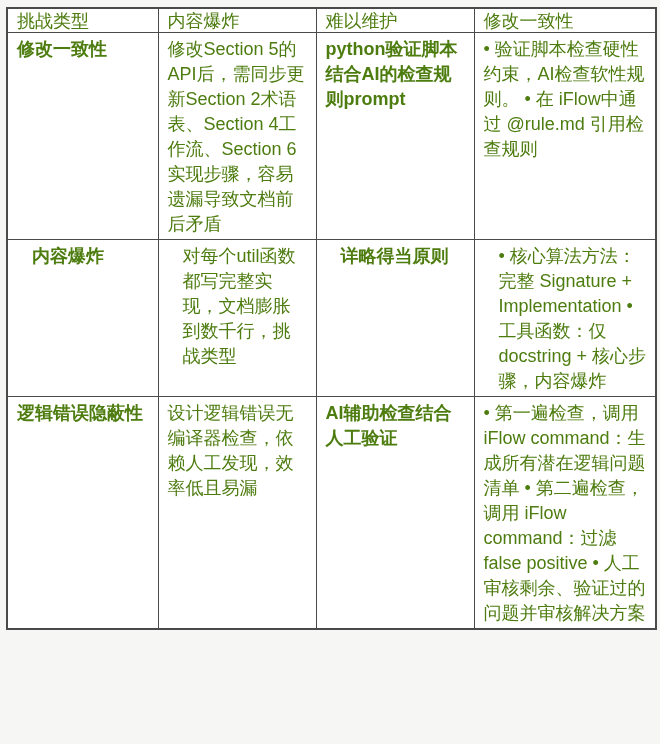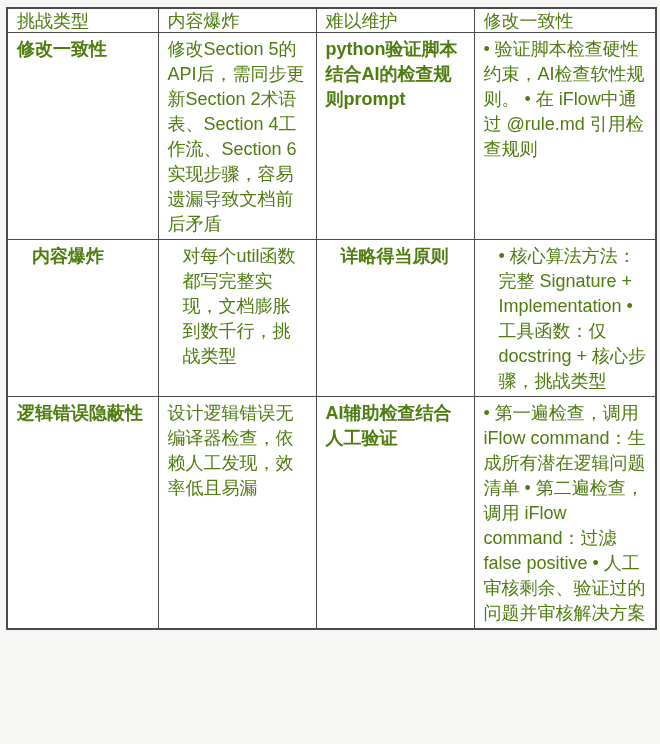--- a/index.html
+++ b/index.html
@@ -75,21 +75,21 @@
       <tr class="row-2">
         <td class="col-challenge">修改一致性</td>
         <td class="col-problem">修改Section 5的API后，需同步更新Section 2术语表、Section 4工作流、Section 6实现步骤，容易遗漏导致文档前后矛盾</td>
         <td class="col-solution">python验证脚本结合AI的检查规则prompt</td>
         <td class="col-measures">• 验证脚本检查硬性约束，AI检查软性规则。 • 在 iFlow中通过 @rule.md 引用检查规则</td>
       </tr>
       <tr class="row-3">
         <td class="col-challenge">内容爆炸</td>
         <td class="col-problem">对每个util函数都写完整实现，文档膨胀到数千行，挑战类型</td>
         <td class="col-solution">详略得当原则</td>
-        <td class="col-measures">• 核心算法方法：完整 Signature + Implementation • 工具函数：仅 docstring + 核心步骤，挑战类型</td>
+        <td class="col-measures">• 核心算法方法：完整 Signature + Implementation • 工具函数：仅 docstring + 核心步骤，内容爆炸</td>
       </tr>
       <tr class="row-5">
         <td class="col-challenge">逻辑错误隐蔽性</td>
         <td class="col-problem">设计逻辑错误无编译器检查，依赖人工发现，效率低且易漏</td>
         <td class="col-solution">AI辅助检查结合人工验证</td>
         <td class="col-measures">• 第一遍检查，调用 iFlow command：生成所有潜在逻辑问题清单 • 第二遍检查，调用 iFlow command：过滤 false positive • 人工审核剩余、验证过的问题并审核解决方案</td>
       </tr>
     </tbody>
   </table>
 </div>

